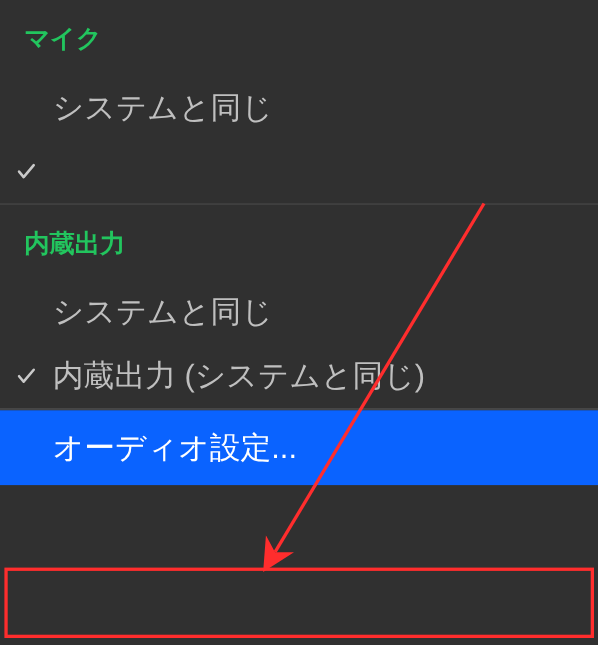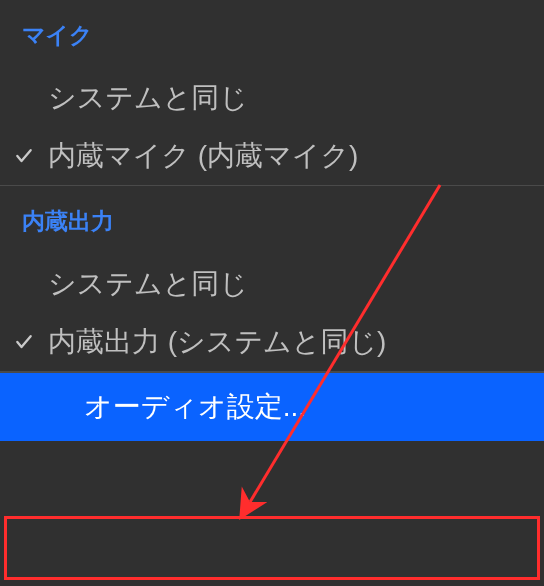--- a/index.html
+++ b/index.html
@@ -12,21 +12,21 @@
     overflow: hidden;
     position: relative;
   }
   .menu {
     width: 100%;
     color: #d8d8d8;
   }
   .section-header {
     font-size: 23px;
     font-weight: 700;
-    color: #3b82f6;
+    color: #22c55e;
     padding: 20px 0 18px 22px;
   }
   .item {
     display: flex;
     align-items: center;
     padding: 14px 0 14px 0;
     font-size: 28px;
     color: #bfbfbf;
     cursor: pointer;
     position: relative;
@@ -100,21 +100,20 @@
     <span class="checkcell"></span>
     <span class="label">システムと同じ</span>
   </div>
 
   <div class="item">
     <span class="checkcell check-icon">
       <svg viewBox="0 0 24 24">
           <path d="M4 12 L9 18 L20 5"></path>
         </svg>
     </span>
-    <span class="label">内蔵マイク (内蔵マイク)</span>
   </div>
 
   <div class="divider"></div>
 
   <div class="section-header">
     <span>内蔵出力</span>
   </div>
 
   <div class="item">
     <span class="checkcell"></span>
@@ -129,21 +128,21 @@
     </span>
     <span class="label">内蔵出力 (システムと同じ)</span>
   </div>
 
   <div class="divider"></div>
 
 
 
   <div class="divider"></div>
 
-  <div class="item highlight" style="height:40px;padding-left:36px;">
+  <div class="item highlight" style="height:40px;">
     <span class="checkcell"></span>
     <span class="label">オーディオ設定...</span>
   </div>
 
 </div>
 
 <div class="annot-box"></div>
 <svg class="annot-arrow" viewBox="0 0 544 586">
   <defs>
     <marker id="ah" markerWidth="14" markerHeight="14" refX="3" refY="5" orient="auto" markerUnits="strokeWidth">

